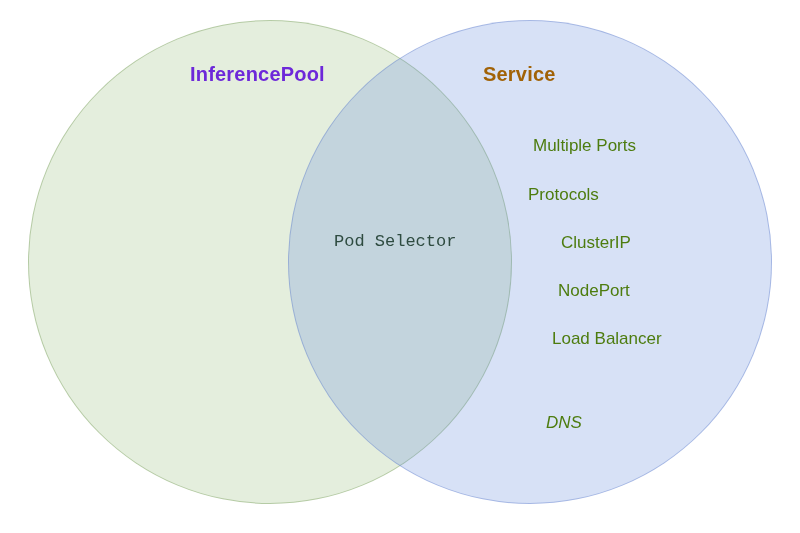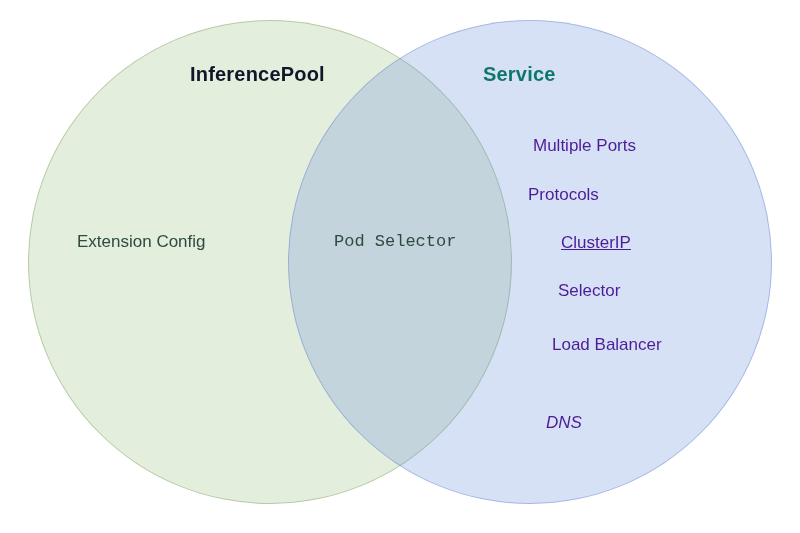--- a/index.html
+++ b/index.html
@@ -38,42 +38,41 @@
     position: absolute;
     white-space: nowrap;
     font-size: 17px;
     line-height: 1.2;
   }
   .title {
     font-size: 20px;
     font-weight: 700;
     letter-spacing: 0.2px;
   }
-  .title.pool  { color: #0f172a; }
-  .title.svc   { color: #0f766e; }
+  .title.pool  { color: #6d28d9; }
+  .title.svc   { color: #a16207; }
   .item.pool   { color: #2e4b40; }
   .item.mid    { color: #2e4b40; }
-  .item.svc    { color: #4c1d95; }
+  .item.svc    { color: #4d7c0f; }
 </style>
 </head>
 <body>
 
 <div class="canvas">
 
   <div class="circle left"></div>
   <div class="circle right"></div>
 
   <div class="label title pool" style="left:190px; top:62px;">InferencePool</div>
 
   <div class="label title svc" style="left:483px; top:62px;">Service</div>
 
-  <div class="label item pool" style="left:77px; top:232px;">Extension Config</div>
 
   <div class="label item mid" style="left:334px; top:232px;font-family:Liberation Mono, monospace;">Pod Selector</div>
 
   <div class="label item svc" style="left:533px; top:136px;">Multiple Ports</div>
   <div class="label item svc" style="left:528px; top:185px;">Protocols</div>
-  <div class="label item svc" style="left:561px; top:233px;text-decoration:underline;">ClusterIP</div>
-  <div class="label item svc" style="left:558px; top:281px;">Selector</div>
-  <div class="label item svc" style="left:552px; top:329px;margin-top:6px;">Load Balancer</div>
+  <div class="label item svc" style="left:561px; top:233px;">ClusterIP</div>
+  <div class="label item svc" style="left:558px; top:281px;">NodePort</div>
+  <div class="label item svc" style="left:552px; top:329px;">Load Balancer</div>
   <div class="label item svc" style="left:546px; top:413px;font-style:italic;">DNS</div>
 
 </div>
 
 </body></html>

